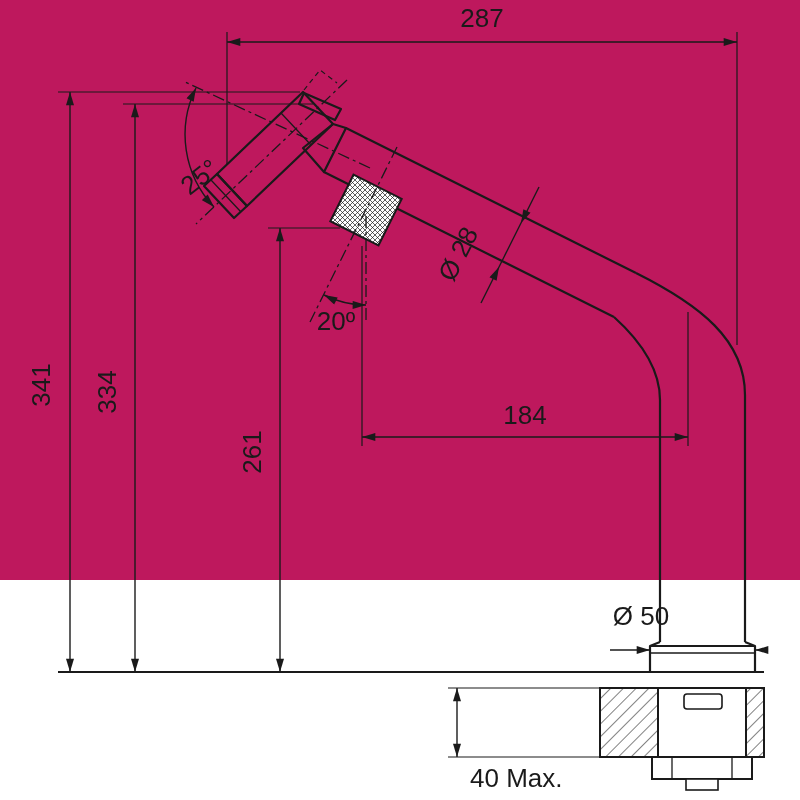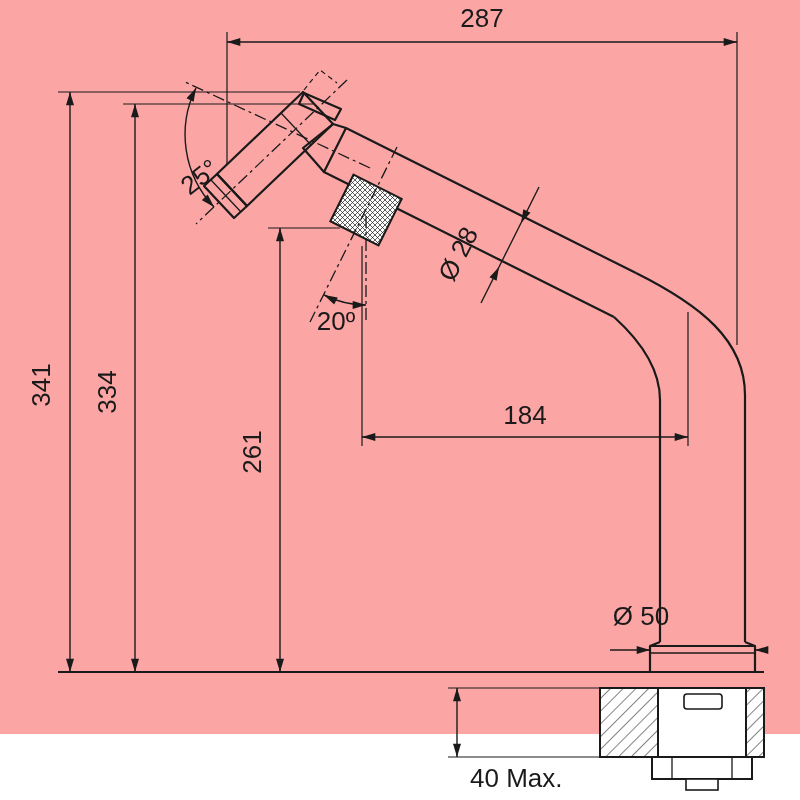--- a/index.html
+++ b/index.html
@@ -6,22 +6,22 @@
     margin: 0;
     padding: 0;
     background: #ffffff;
     width: 800px;
     height: 800px;
     overflow: hidden;
   }
   .canvas {
     position: relative;
     width: 800px;
-    height: 734px;
-    background: #fca5a5;
+    height: 580px;
+    background: #be185d;
   }
   svg text {
     font-family: "Liberation Sans", "DejaVu Sans", sans-serif;
     font-size: 26px;
     fill: #1a1a1a;
   }
   .outline { stroke: #1a1a1a; stroke-width: 2.2; fill: none; stroke-linejoin: round; }
   .thinline { stroke: #1a1a1a; stroke-width: 1.3; fill: none; }
   .dimline { stroke: #1a1a1a; stroke-width: 1.4; fill: none; }
   .extline { stroke: #1a1a1a; stroke-width: 1.2; fill: none; }

